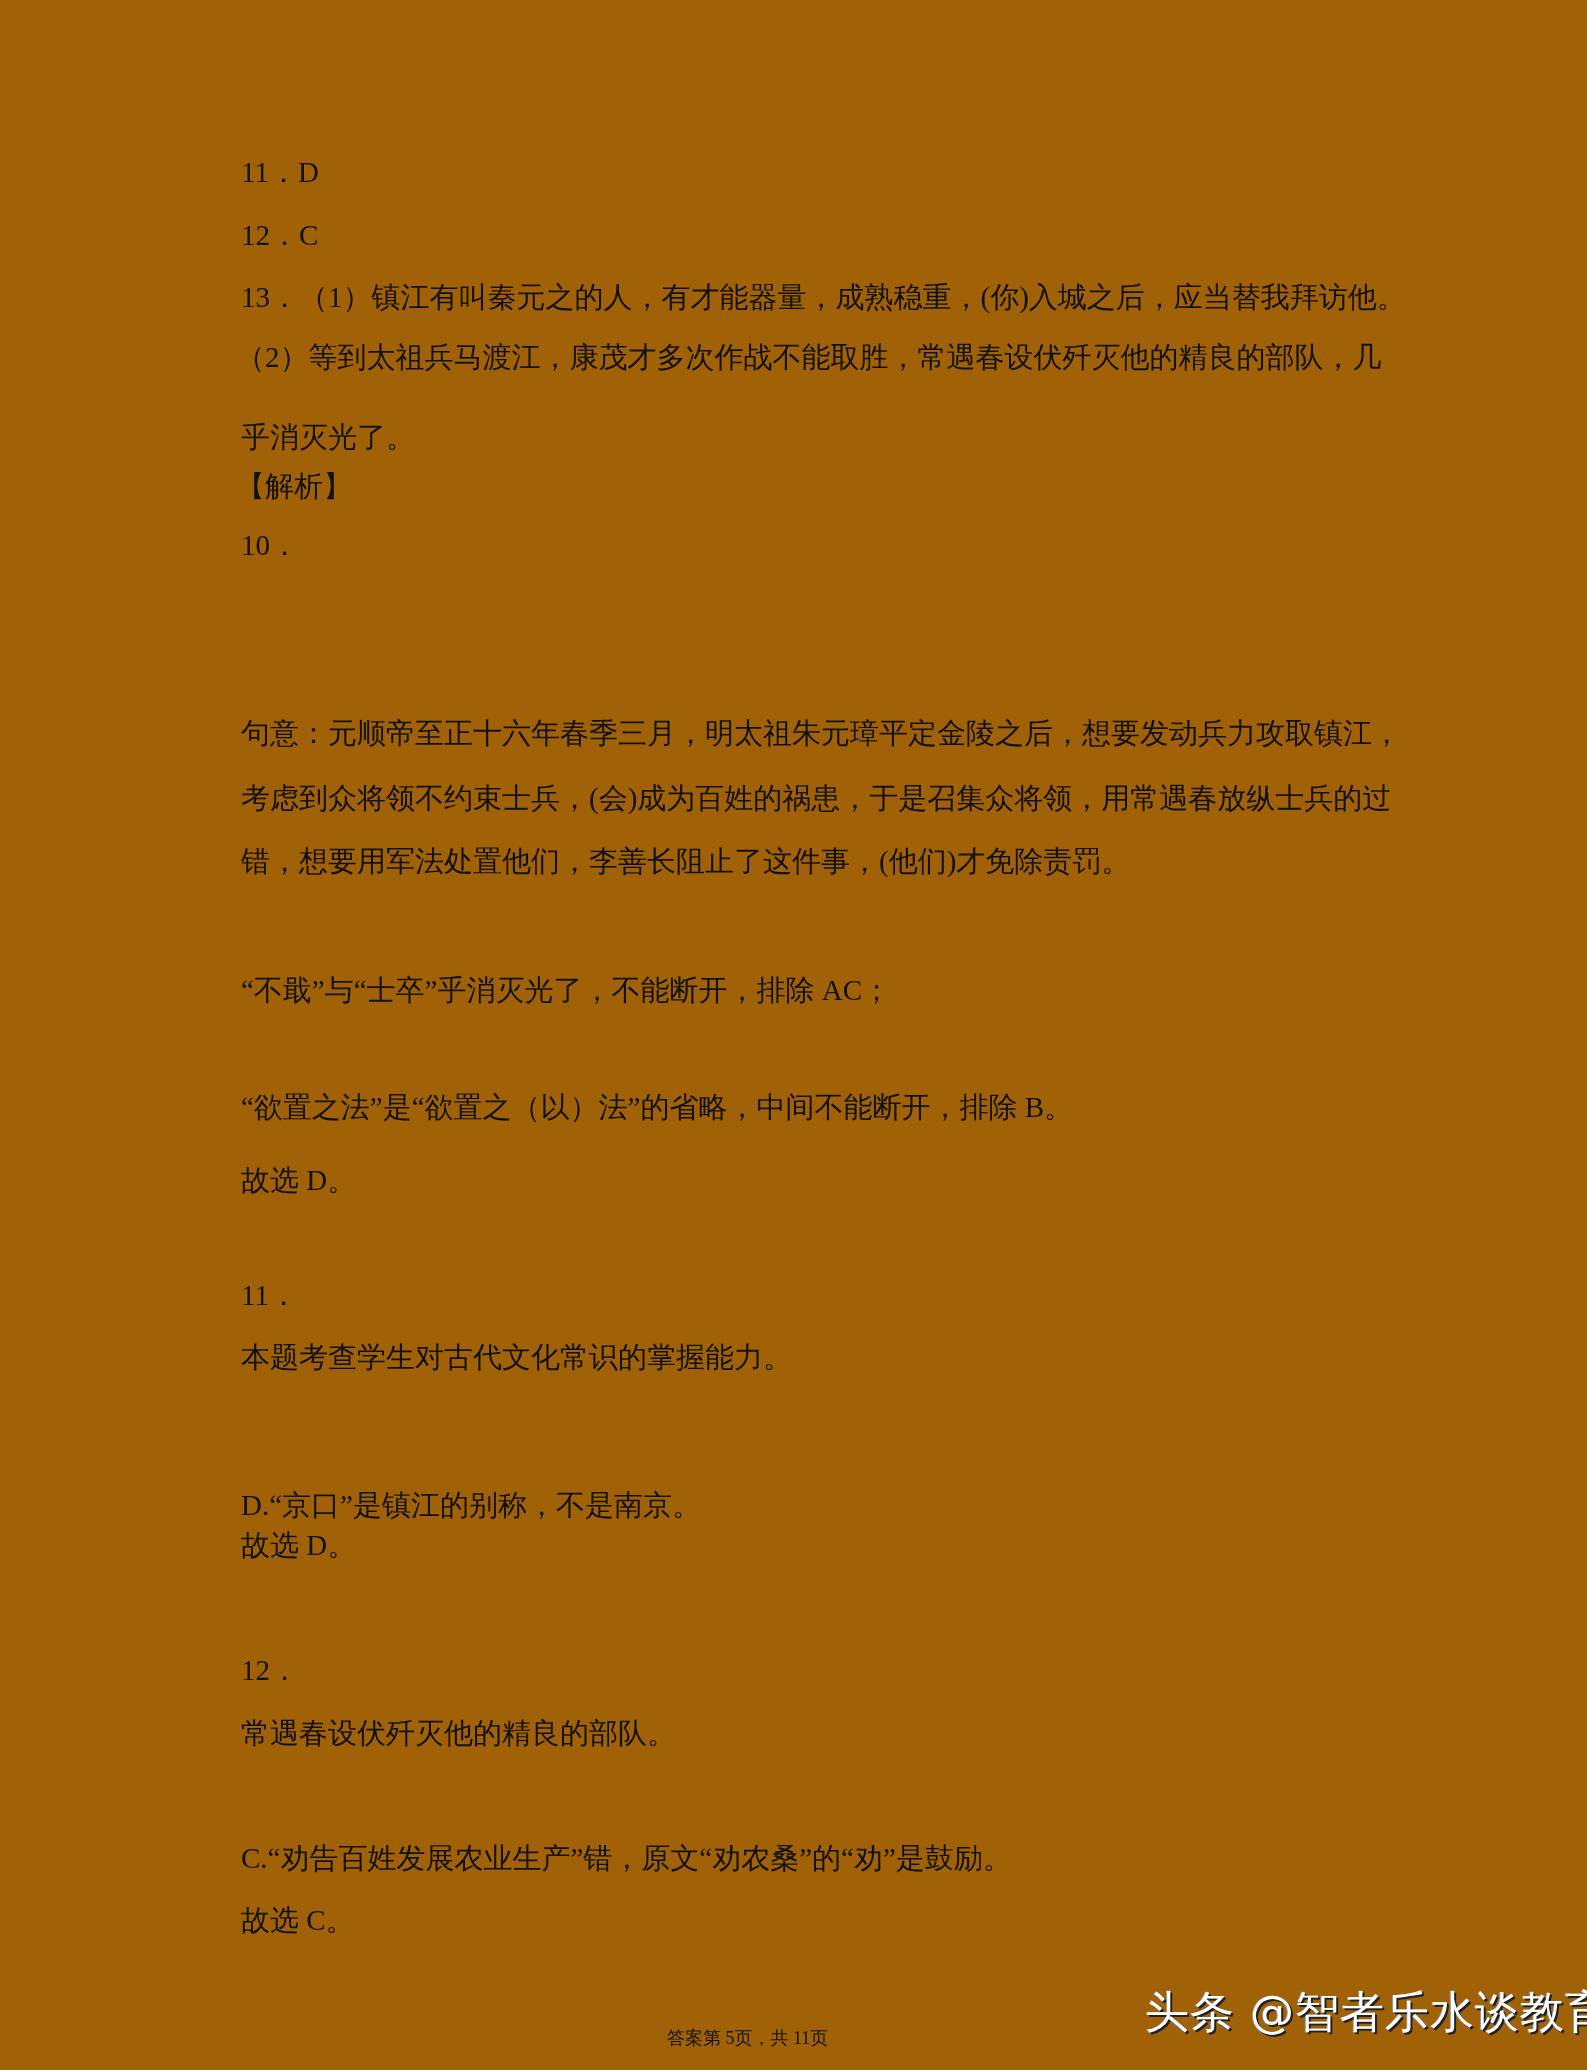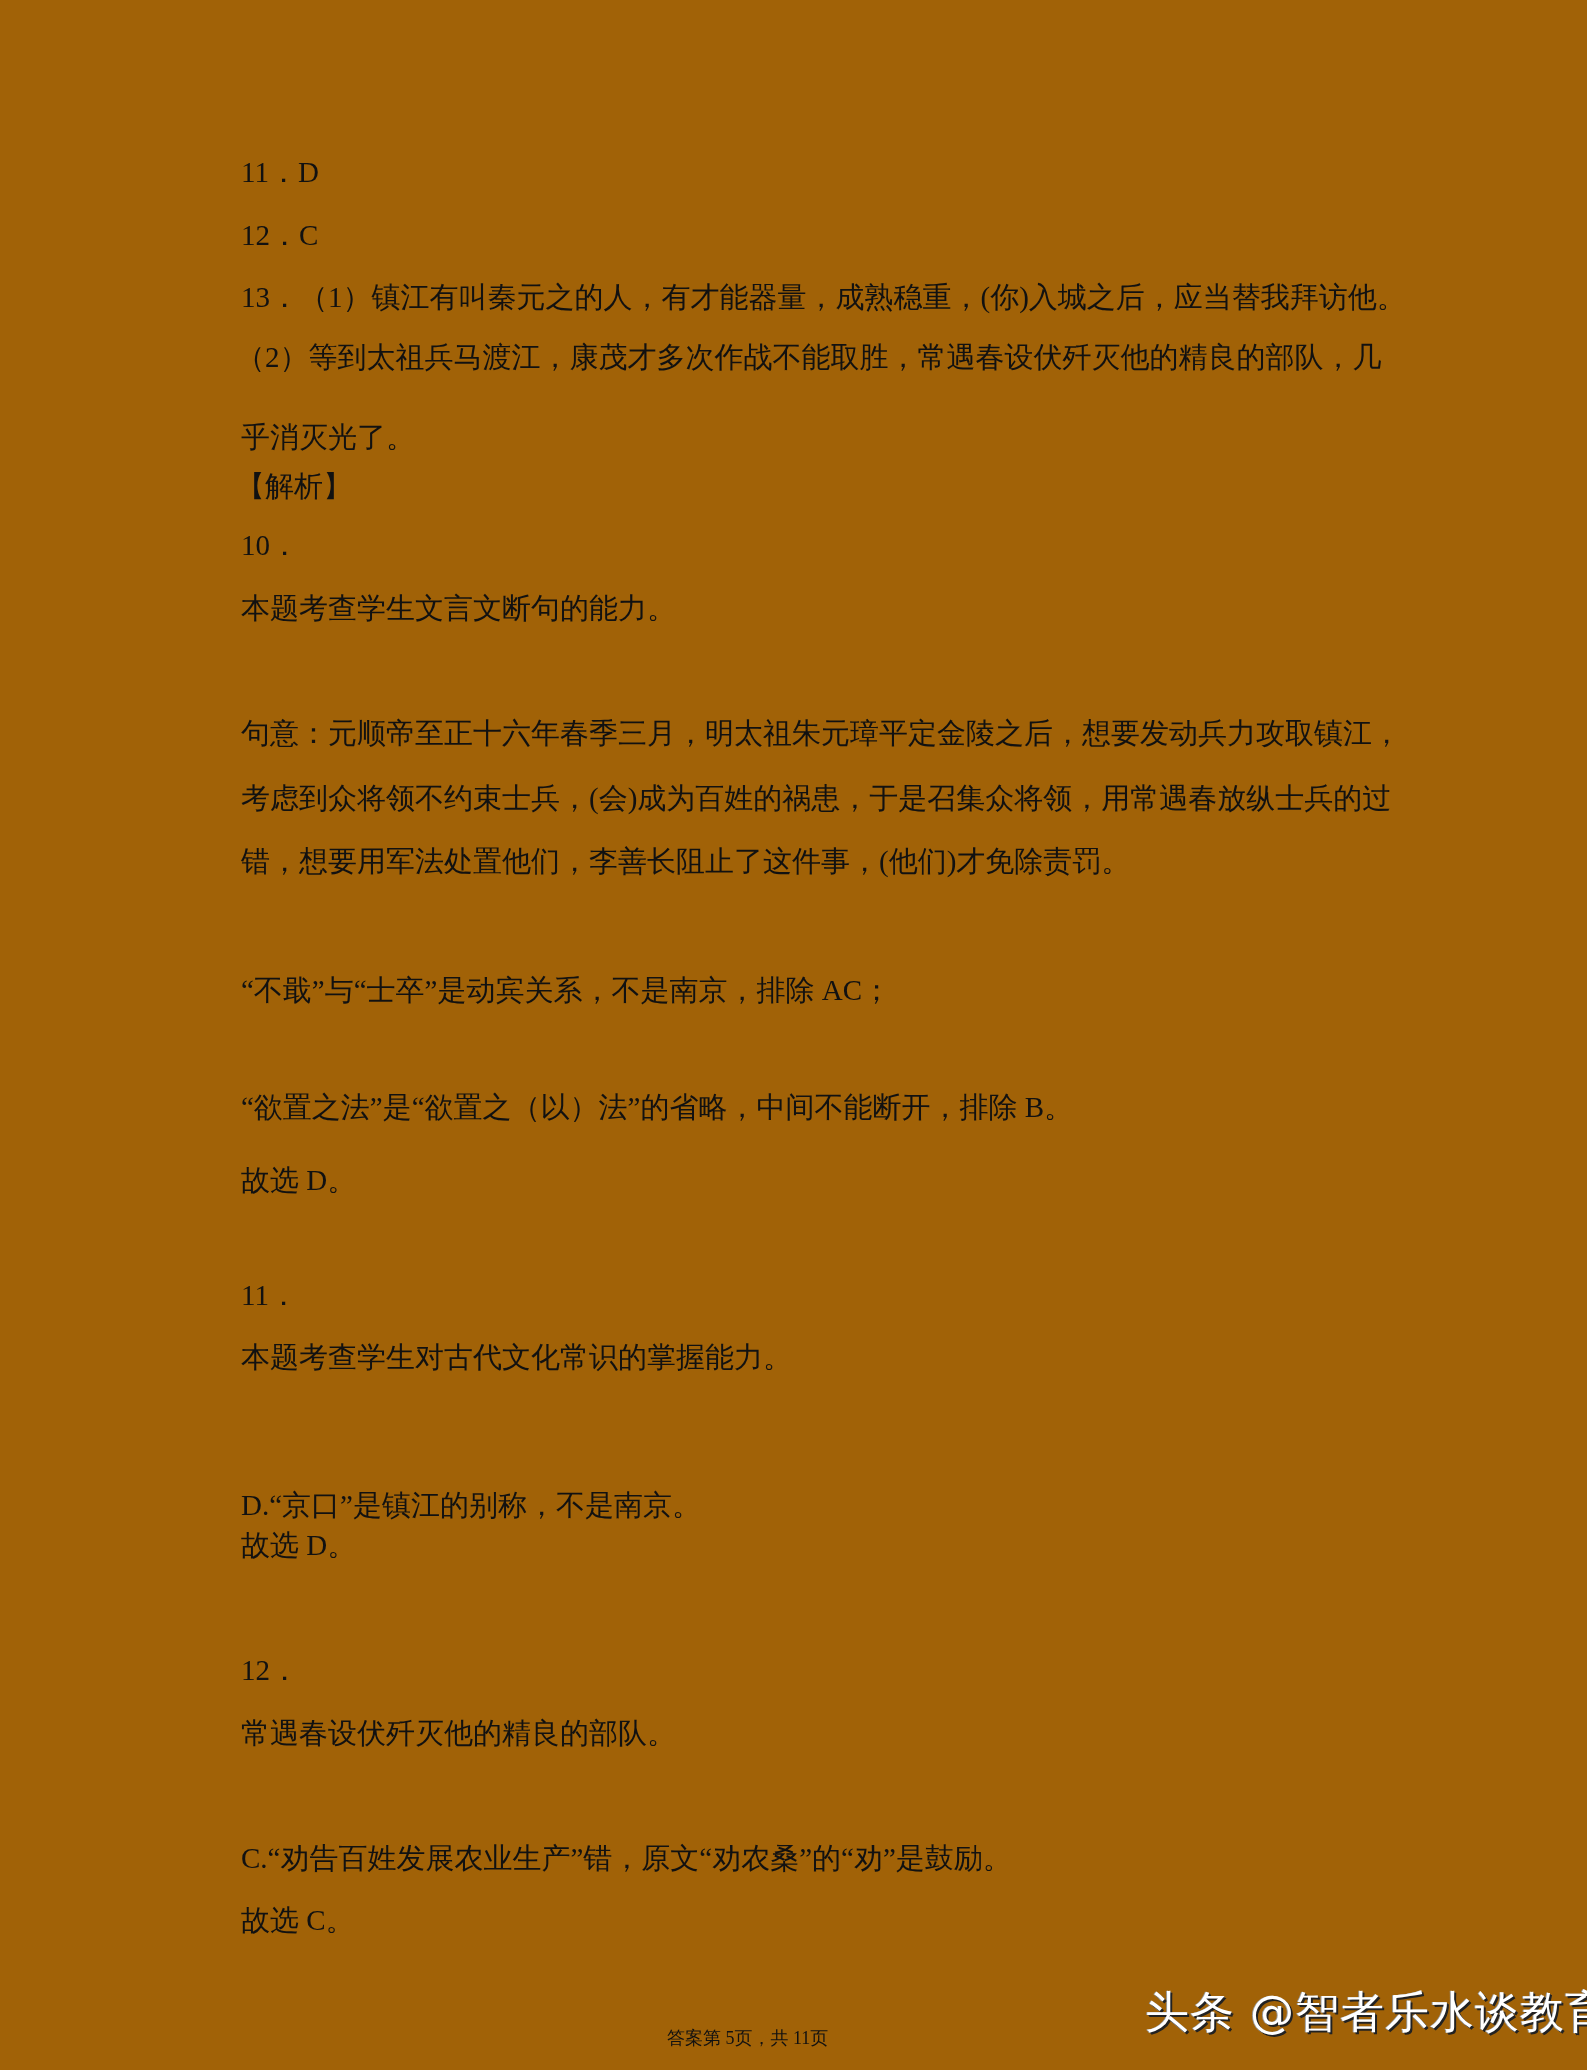--- a/index.html
+++ b/index.html
@@ -62,25 +62,24 @@
 
   <div class="line" style="top:152px;">11．D</div>
   <div class="line" style="top:215px;">12．C</div>
   <div class="line" style="top:277px;">13．（1）镇江有叫秦元之的人，有才能器量，成熟稳重，(你)入城之后，应当替我拜访他。</div>
   <div class="line" style="top:337px; left:236px;">（2）等到太祖兵马渡江，康茂才多次作战不能取胜，常遇春设伏歼灭他的精良的部队，几</div>
   <div class="line" style="top:417px;">乎消灭光了。</div>
 
   <div class="line" style="top:466px; left:236px;">【解析】</div>
 
   <div class="line" style="top:525px;">10．</div>
-  <div class="line" style="top:588px;">本题考查学生文言文断句的能力。</div>
   <div class="line" style="top:713px;">句意：元顺帝至正十六年春季三月，明太祖朱元璋平定金陵之后，想要发动兵力攻取镇江，</div>
   <div class="line" style="top:778px;">考虑到众将领不约束士兵，(会)成为百姓的祸患，于是召集众将领，用常遇春放纵士兵的过</div>
   <div class="line" style="top:841px;">错，想要用军法处置他们，李善长阻止了这件事，(他们)才免除责罚。</div>
-  <div class="line" style="top:970px;">“不戢”与“士卒”是动宾关系，不是南京，排除 AC；</div>
+  <div class="line" style="top:970px;">“不戢”与“士卒”乎消灭光了，不能断开，排除 AC；</div>
   <div class="line" style="top:1055px;margin-top:32px;">“欲置之法”是“欲置之（以）法”的省略，中间不能断开，排除 B。</div>
   <div class="line" style="top:1160px;">故选 D。</div>
 
   <div class="line" style="top:1275px;">11．</div>
   <div class="line" style="top:1337px;">本题考查学生对古代文化常识的掌握能力。</div>
   <div class="line" style="top:1463px;margin-top:22px;">D.“京口”是镇江的别称，不是南京。</div>
   <div class="line" style="top:1525px;">故选 D。</div>
 
   <div class="line" style="top:1650px;">12．</div>
   <div class="line" style="top:1713px;">常遇春设伏歼灭他的精良的部队。</div>

